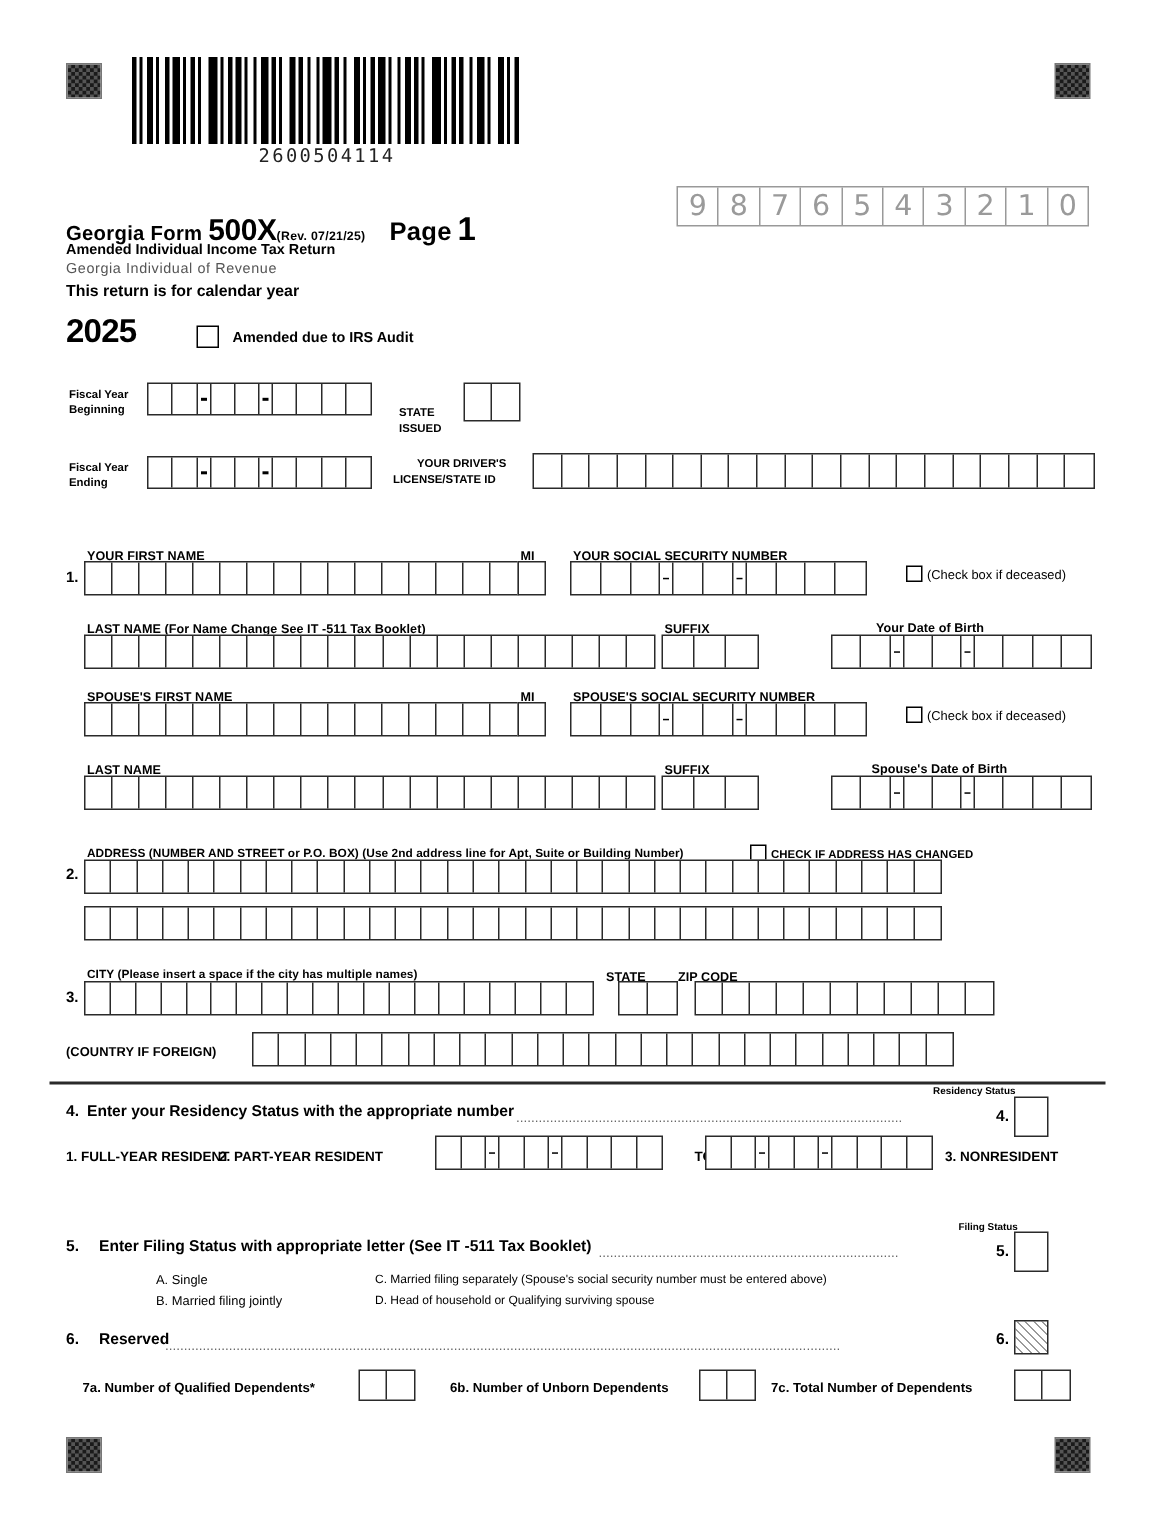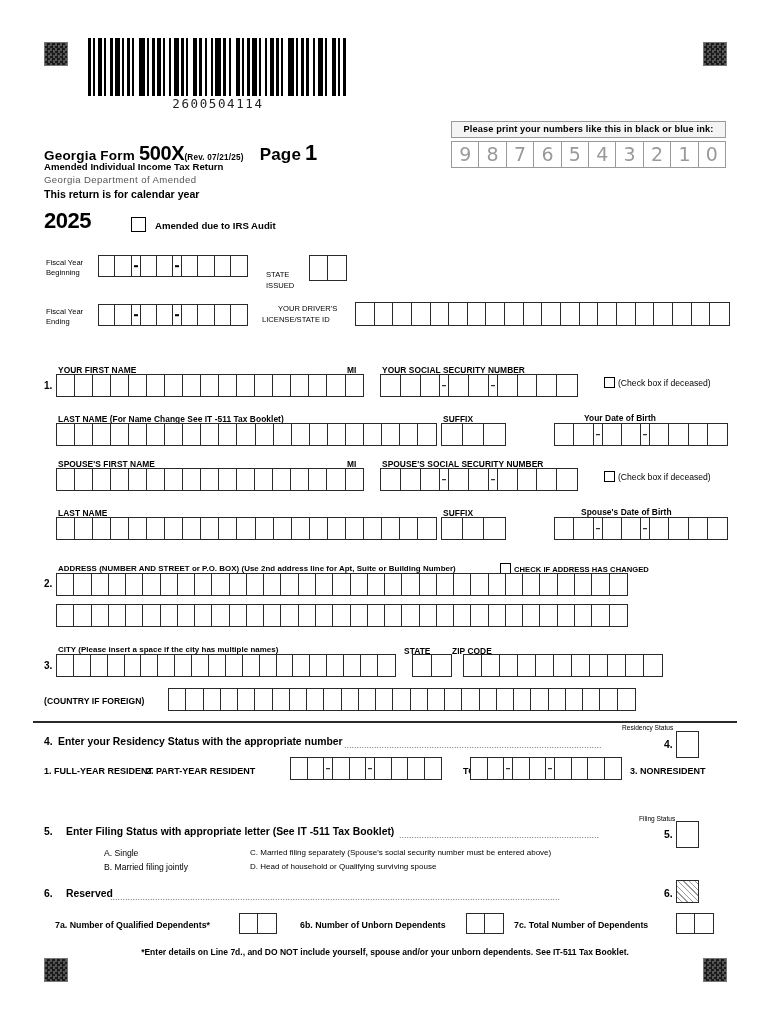--- a/index.html
+++ b/index.html
@@ -67,21 +67,21 @@
     font-size:9px;text-align:center;color:#000;line-height:1;
   }
   .comb > span:last-child{border-right:none;}
   .comb > span.dash{position:relative;}
   .comb > span.dash::after{
     content:"";position:absolute;left:50%;top:50%;width:4px;height:1.6px;
     background:#000;transform:translate(-50%,-50%);
   }
 
   .lbl{position:absolute;font-size:8.4px;font-weight:bold;letter-spacing:.05px;white-space:nowrap;}
-  .lbl-sm{position:absolute;font-size:7.6px;font-weight:normal;white-space:nowrap;}
+  .lbl-sm{position:absolute;font-size:7.6px;font-weight:bold;white-space:nowrap;}
   .rownum{position:absolute;font-size:10px;font-weight:bold;}
 
   .chkbox{position:absolute;width:11px;height:11px;border:1.3px solid #000;box-sizing:border-box;}
   .chktext{position:absolute;font-size:8.6px;white-space:nowrap;}
 
   .hrule{position:absolute;left:33px;width:704px;height:2px;background:#2a2a2a;}
 
   .ln{position:absolute;font-size:10.4px;font-weight:bold;white-space:nowrap;}
   .ln-small{position:absolute;font-size:8px;white-space:nowrap;}
   .ln-med{position:absolute;font-size:9px;font-weight:bold;white-space:nowrap;}
@@ -113,28 +113,27 @@
   <div class="barcode" id="barcode"><i style="width: 3px; margin-right: 2px;"></i><i style="width: 2px; margin-right: 3px;"></i><i style="width: 4px; margin-right: 2px;"></i><i style="width: 2px; margin-right: 4px;"></i><i style="width: 3px; margin-right: 2px;"></i><i style="width: 5px; margin-right: 2px;"></i><i style="width: 2px; margin-right: 3px;"></i><i style="width: 3px; margin-right: 2px;"></i><i style="width: 2px; margin-right: 5px;"></i><i style="width: 6px; margin-right: 2px;"></i><i style="width: 2px; margin-right: 3px;"></i><i style="width: 3px; margin-right: 2px;"></i><i style="width: 4px; margin-right: 2px;"></i><i style="width: 2px; margin-right: 4px;"></i><i style="width: 2px; margin-right: 3px;"></i><i style="width: 5px; margin-right: 2px;"></i><i style="width: 3px; margin-right: 2px;"></i><i style="width: 2px; margin-right: 5px;"></i><i style="width: 4px; margin-right: 2px;"></i><i style="width: 3px; margin-right: 3px;"></i><i style="width: 2px; margin-right: 4px;"></i><i style="width: 2px; margin-right: 2px;"></i><i style="width: 6px; margin-right: 2px;"></i><i style="width: 3px; margin-right: 3px;"></i><i style="width: 2px; margin-right: 5px;"></i><i style="width: 4px; margin-right: 2px;"></i><i style="width: 2px; margin-right: 3px;"></i><i style="width: 3px; margin-right: 2px;"></i><i style="width: 5px; margin-right: 2px;"></i><i style="width: 2px; margin-right: 4px;"></i><i style="width: 2px; margin-right: 3px;"></i><i style="width: 4px; margin-right: 2px;"></i><i style="width: 3px; margin-right: 2px;"></i><i style="width: 2px; margin-right: 5px;"></i><i style="width: 6px; margin-right: 2px;"></i><i style="width: 2px; margin-right: 3px;"></i><i style="width: 3px; margin-right: 2px;"></i><i style="width: 3px; margin-right: 4px;"></i><i style="width: 2px; margin-right: 3px;"></i><i style="width: 5px; margin-right: 2px;"></i><i style="width: 2px; margin-right: 5px;"></i><i style="width: 4px; margin-right: 2px;"></i><i style="width: 2px; margin-right: 3px;"></i><i style="width: 3px; margin-right: 2px;"></i></div>
   <div class="barcode-num">2600504114</div>
 
   <div class="hdr ga-form">
     <span>Georgia  Form</span>
     <span class="big500">500X</span><span class="rev">(Rev. 07/21/25)</span>
     <span class="pageword">Page</span>
     <span class="pagenum">1</span>
   </div>
   <div class="hdr sub1">Amended Individual Income Tax Return</div>
-  <div class="hdr sub2">Georgia Department of Amended</div>
+  <div class="hdr sub2">Georgia Individual of Revenue</div>
   <div class="hdr sub3">This return is for calendar year</div>
   <div class="hdr yearbig">2025</div>
   <div class="hdr irsbox"></div>
   <div class="hdr irstext">Amended due to IRS Audit</div>
 
   <div class="pnpanel">
-    <div class="pnlabel">Please print your numbers like this in black or blue ink:</div>
     <div class="pncells" id="pn-cells">
         <div>9</div>
         <div>8</div>
         <div>7</div>
         <div>6</div>
         <div>5</div>
         <div>4</div>
         <div>3</div>
         <div>2</div>
         <div>1</div>
@@ -589,16 +588,15 @@
   <div class="comb" id="dep-b" style="left:466px;top:913px;width:38px;height:21px;">
       <span style="width: 18px;"></span>
       <span style="width: 18px;"></span>
     </div>
   <div class="ln-small" style="left:514px;top:920px;font-size:8.8px;font-weight:bold;">7c. Total Number of Dependents</div>
   <div class="comb" id="dep-c" style="left:676px;top:913px;width:38px;height:21px;">
       <span style="width: 18px;"></span>
       <span style="width: 18px;"></span>
     </div>
 
-  <div class="starnote">*Enter details on Line 7d., and DO NOT include yourself, spouse and/or your unborn dependents. See IT-511 Tax Booklet.</div>
 
 
 </div>
 
 </body></html>

